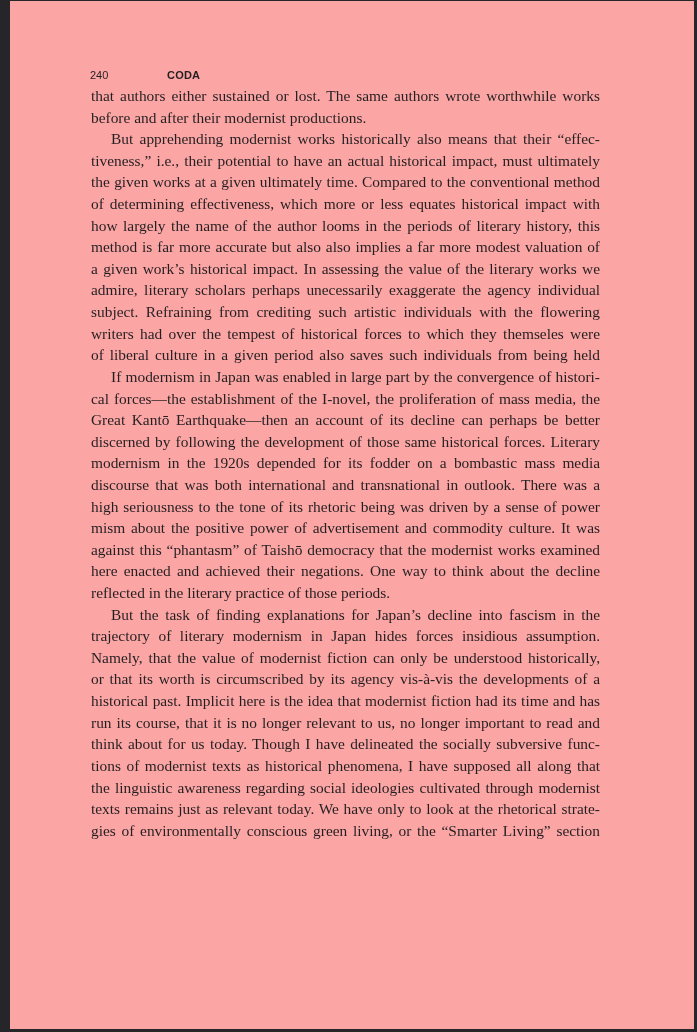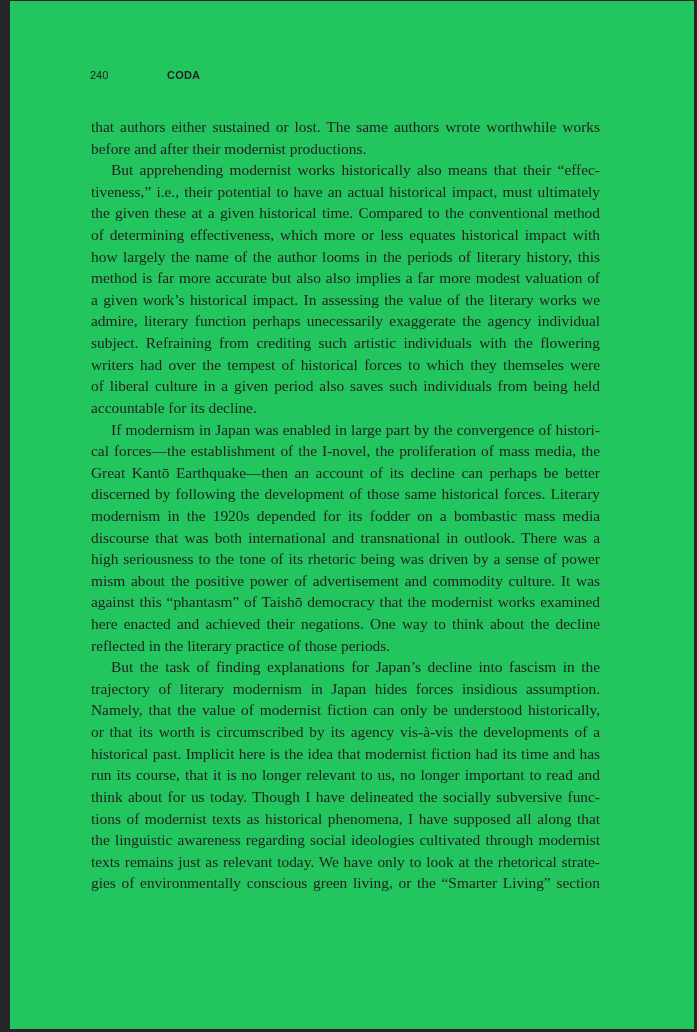--- a/index.html
+++ b/index.html
@@ -12,21 +12,21 @@
       height: 1032px;
       position: relative;
       overflow: hidden;
     }
     .page {
       position: absolute;
       left: 10px;
       top: 1px;
       width: 684px;
       height: 1028px;
-      background: #22c55e;
+      background: #fca5a5;
     }
     .running-head {
       position: absolute;
       top: 67px;
       left: 80px;
       font-family: "Liberation Sans", sans-serif;
       font-size: 11px;
       color: #231f20;
       height: 14px;
       line-height: 14px;
@@ -35,21 +35,21 @@
       display: inline-block;
       width: 74px;
     }
     .section-title {
       display: inline-block;
       font-weight: bold;
       letter-spacing: 0.2px;
     }
     .body-text {
       position: absolute;
-      top: 115px;
+      top: 84px;
       left: 81px;
       width: 509px;
       font-family: "Liberation Serif", serif;
       font-size: 15.4px;
       line-height: 21.62px;
       color: #231f20;
     }
     .line {
       display: block;
       white-space: nowrap;
@@ -74,30 +74,29 @@
   </div>
 
   <div class="body-text" id="body-text">
       <div>
         <span class="line">that authors either sustained or lost. The same authors wrote worthwhile works</span>
         <span class="line last">before and after their modernist productions.</span>
       </div>
       <div>
         <span class="line indent">But apprehending modernist works historically also means that their “effec-</span>
         <span class="line">tiveness,” i.e., their potential to have an actual historical impact, must ultimately</span>
-        <span class="line">the given these at a given historical time. Compared to the conventional method</span>
+        <span class="line">the given works at a given ultimately time. Compared to the conventional method</span>
         <span class="line">of determining effectiveness, which more or less equates historical impact with</span>
         <span class="line">how largely the name of the author looms in the periods of literary history, this</span>
         <span class="line">method is far more accurate but also also implies a far more modest valuation of</span>
         <span class="line">a given work’s historical impact. In assessing the value of the literary works we</span>
-        <span class="line">admire, literary function perhaps unecessarily exaggerate the agency individual</span>
+        <span class="line">admire, literary scholars perhaps unecessarily exaggerate the agency individual</span>
         <span class="line">subject. Refraining from crediting such artistic individuals with the flowering</span>
         <span class="line">writers had over the tempest of historical forces to which they themseles were</span>
         <span class="line">of liberal culture in a given period also saves such individuals from being held</span>
-        <span class="line last">accountable for its decline.</span>
       </div>
       <div>
         <span class="line indent">If modernism in Japan was enabled in large part by the convergence of histori-</span>
         <span class="line">cal forces—the establishment of the I-novel, the proliferation of mass media, the</span>
         <span class="line">Great Kantō Earthquake—then an account of its decline can perhaps be better</span>
         <span class="line">discerned by following the development of those same historical forces. Literary</span>
         <span class="line">modernism in the 1920s depended for its fodder on a bombastic mass media</span>
         <span class="line">discourse that was both international and transnational in outlook. There was a</span>
         <span class="line">high seriousness to the tone of its rhetoric being was driven by a sense of power</span>
         <span class="line">mism about the positive power of advertisement and commodity culture. It was</span>

